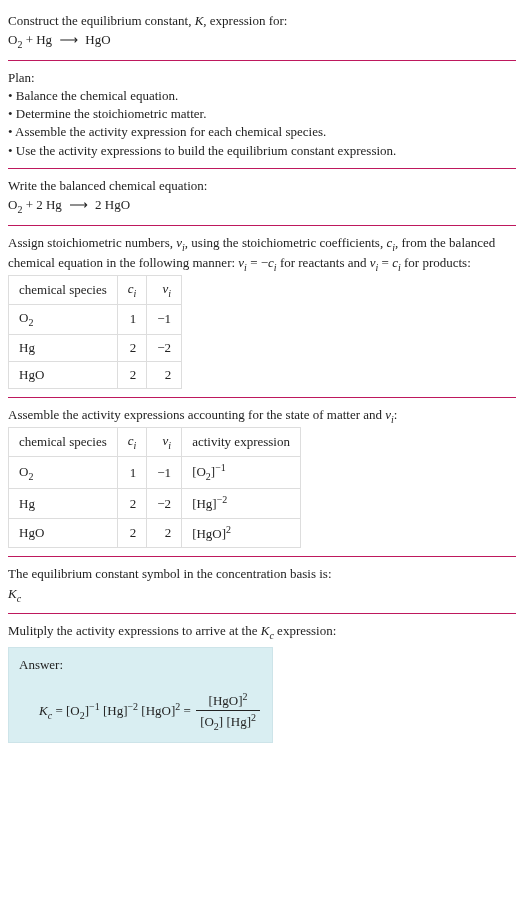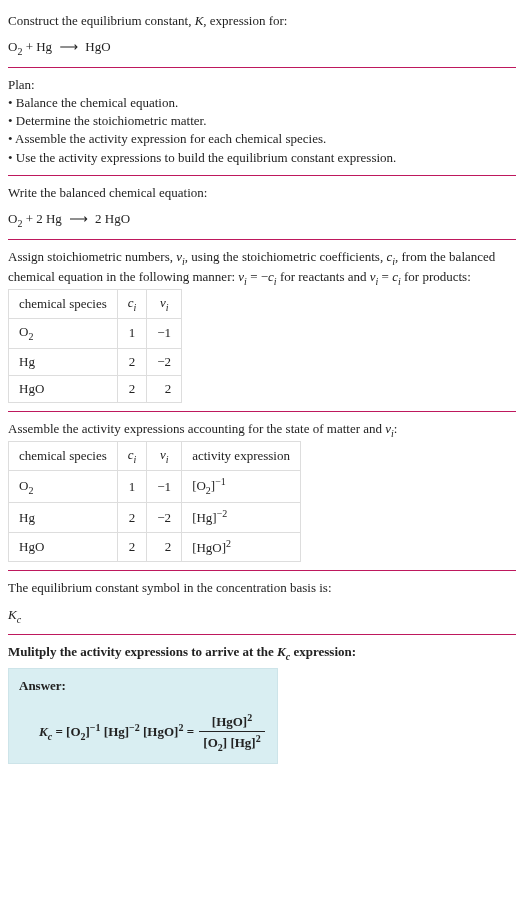--- a/index.html
+++ b/index.html
@@ -12,48 +12,47 @@
     width: 524px;
     box-sizing: border-box;
     background: #fff;
   }
   .section {
     border-bottom: 1px solid #be185d;
     padding: 8px 0;
   }
   .section:last-of-type {
     border-bottom: none;
-    font-weight: bold;
   }
   .sub {
     font-size: 10px;
     vertical-align: sub;
   }
   .sup {
     font-size: 10px;
     vertical-align: super;
   }
   .it {
     font-style: italic;
   }
   .eq-line {
-    margin-top: 8px;
+    margin-top: 1px;
   }
   table {
     border-collapse: collapse;
   }
   td, th {
     border: 1px solid #ddd;
     padding: 4px 10px;
     font-size: 13px;
     font-weight: normal;
     text-align: left;
   }
   td.center, th.center {
-    text-align: center;
+    text-align: right;
   }
   td.right, th.right {
     text-align: right;
   }
   .answer-box {
     background: #d9eef2;
     border: 1px solid #cde4e9;
     border-radius: 0;
     padding: 8px 10px;
     margin-top: 4px;

